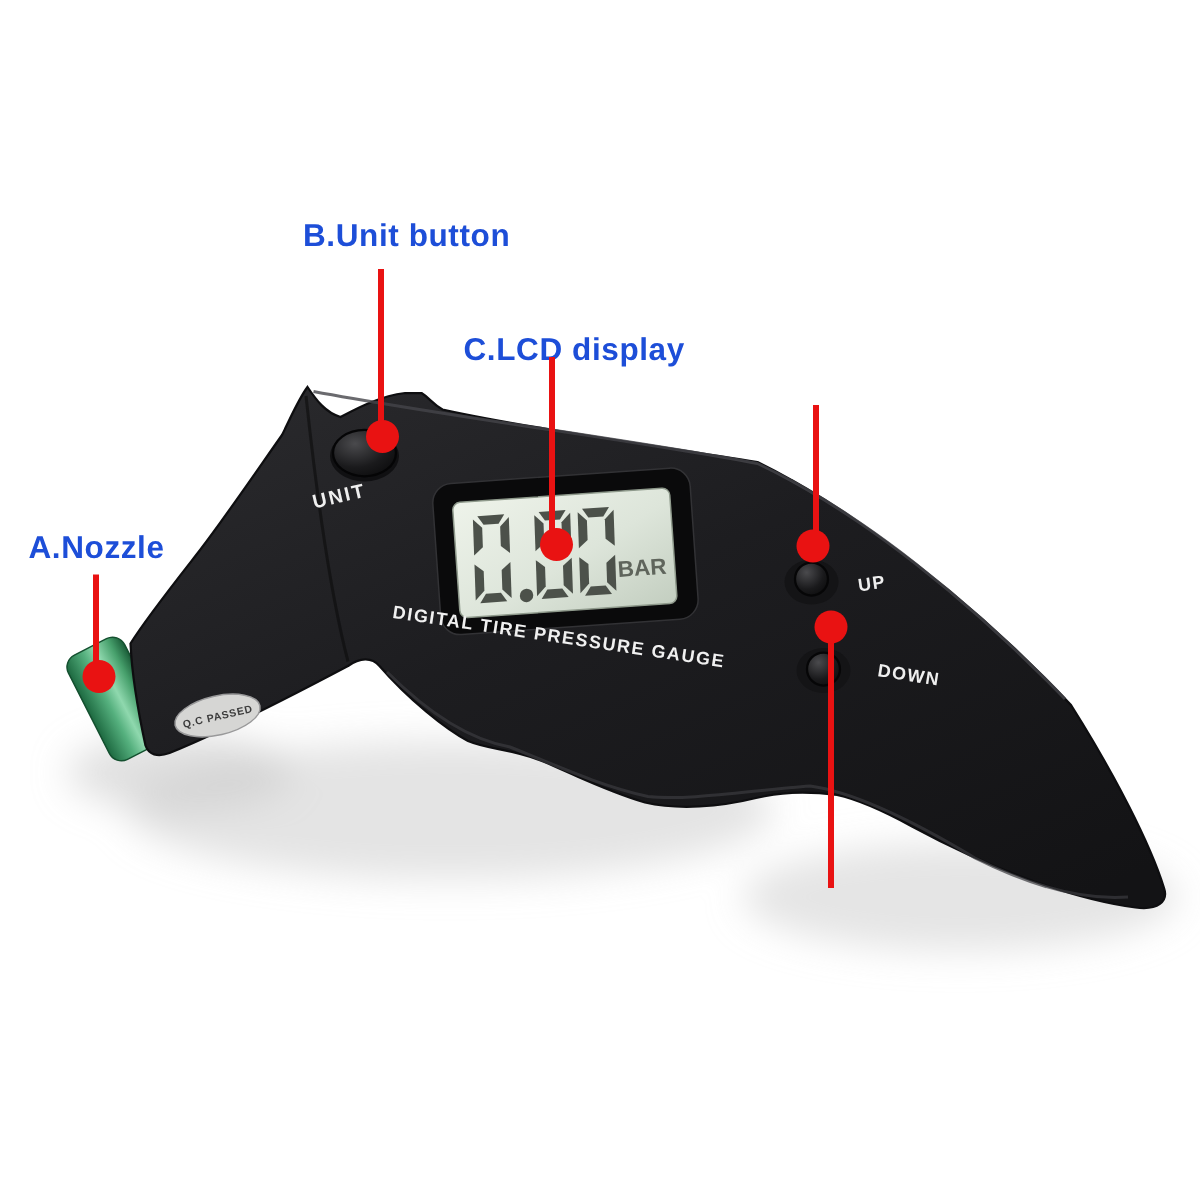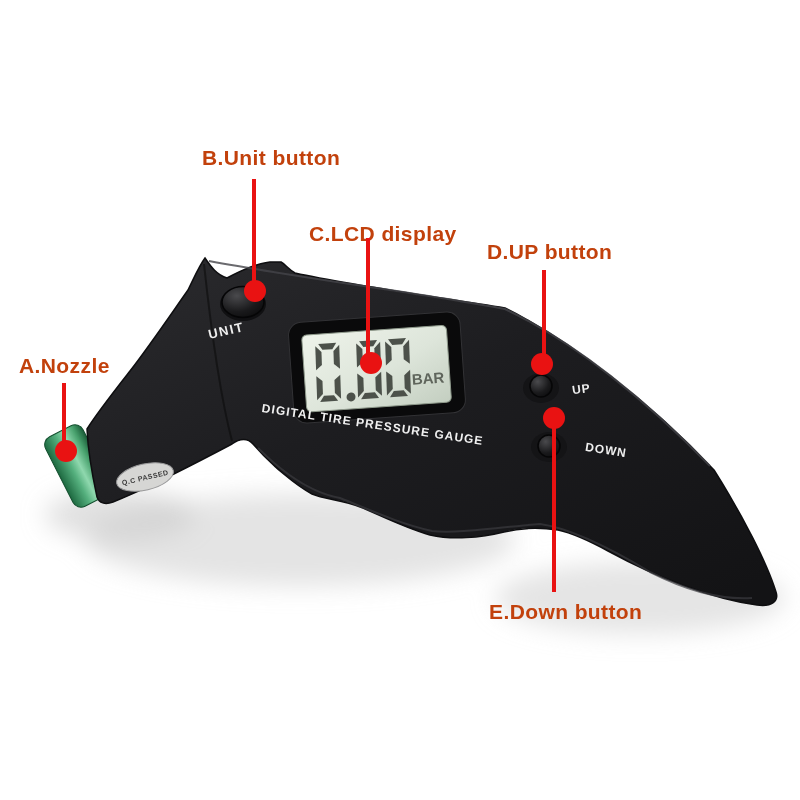--- a/index.html
+++ b/index.html
@@ -1,19 +1,19 @@
 <!DOCTYPE html>
 <html style="--accent-red: #e91212;"><head>
 <meta charset="utf-8">
 <style>
   html,body{margin:0;padding:0;background:#ffffff;}
   .stage{position:relative;width:800px;height:800px;background:#ffffff;overflow:hidden;
          font-family:"Liberation Sans",sans-serif;}
   .stage svg{position:absolute;left:0;top:0;}
-  .ann-label{position:absolute;font-size:21px;font-weight:600;color:#c2410c;
+  .ann-label{position:absolute;font-size:21px;font-weight:600;color:#1d4ed8;
              letter-spacing:.4px;white-space:nowrap;}
   .ann-line{position:absolute;width:4px;background:var(--accent-red,#e91212);}
   .ann-dot{position:absolute;width:22px;height:22px;border-radius:50%;
            background:var(--accent-red,#e91212);}
   .dev-label{position:absolute;color:#efefef;font-weight:bold;white-space:nowrap;}
   .lbl-unit{left:208px;top:323px;font-size:13px;letter-spacing:1.5px;transform:rotate(-13deg);}
   .lbl-up{left:572px;top:382px;font-size:12px;letter-spacing:1px;transform:rotate(-8deg);}
   .lbl-down{left:585px;top:443px;font-size:12px;letter-spacing:1px;transform:rotate(9deg);}
   .lbl-brand{left:263px;top:401px;font-size:12px;letter-spacing:1.1px;
              transform:rotate(8.5deg);transform-origin:0 0;color:#f0f0f0;}
@@ -153,21 +153,19 @@
   <div class="ann-dot" style="left:55px;top:440px"></div>
 
   <div class="ann-label" style="left:202px;top:146px">B.Unit button</div>
   <div class="ann-line" style="left:252px;top:179px;height:105px"></div>
   <div class="ann-dot" style="left:244px;top:280px"></div>
 
   <div class="ann-label" style="left:309px;top:222px">C.LCD display</div>
   <div class="ann-line" style="left:366px;top:238px;height:118px"></div>
   <div class="ann-dot" style="left:360px;top:352px"></div>
 
-  <div class="ann-label" style="left:487px;top:240px">D.UP button</div>
   <div class="ann-line" style="left:542px;top:270px;height:88px"></div>
   <div class="ann-dot" style="left:531px;top:353px"></div>
 
-  <div class="ann-label" style="left:489px;top:600px">E.Down button</div>
   <div class="ann-line" style="left:552px;top:424px;height:168px"></div>
   <div class="ann-dot" style="left:543px;top:407px"></div>
 
 </div>
 
 </body></html>

